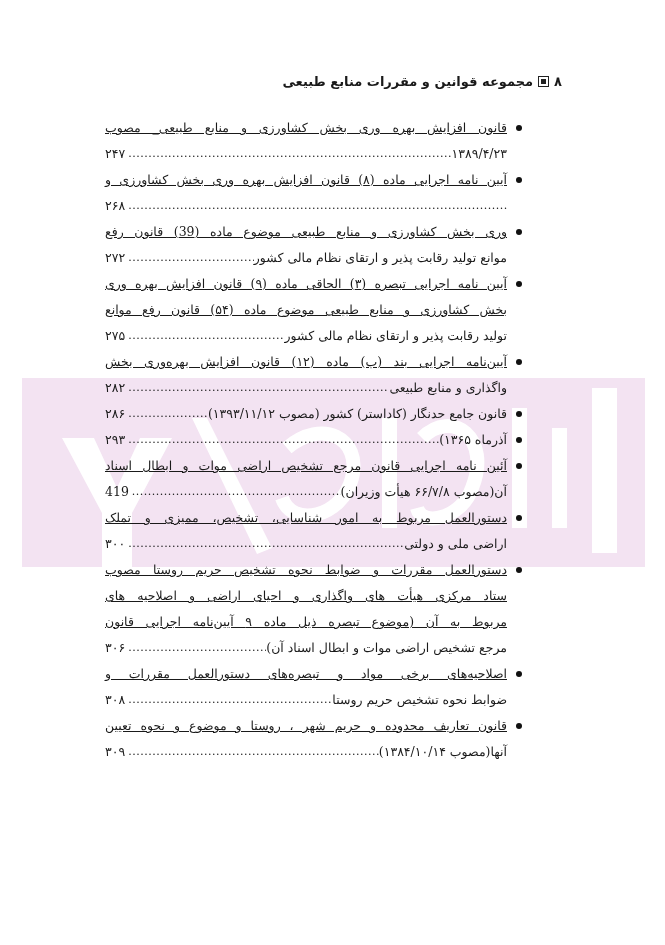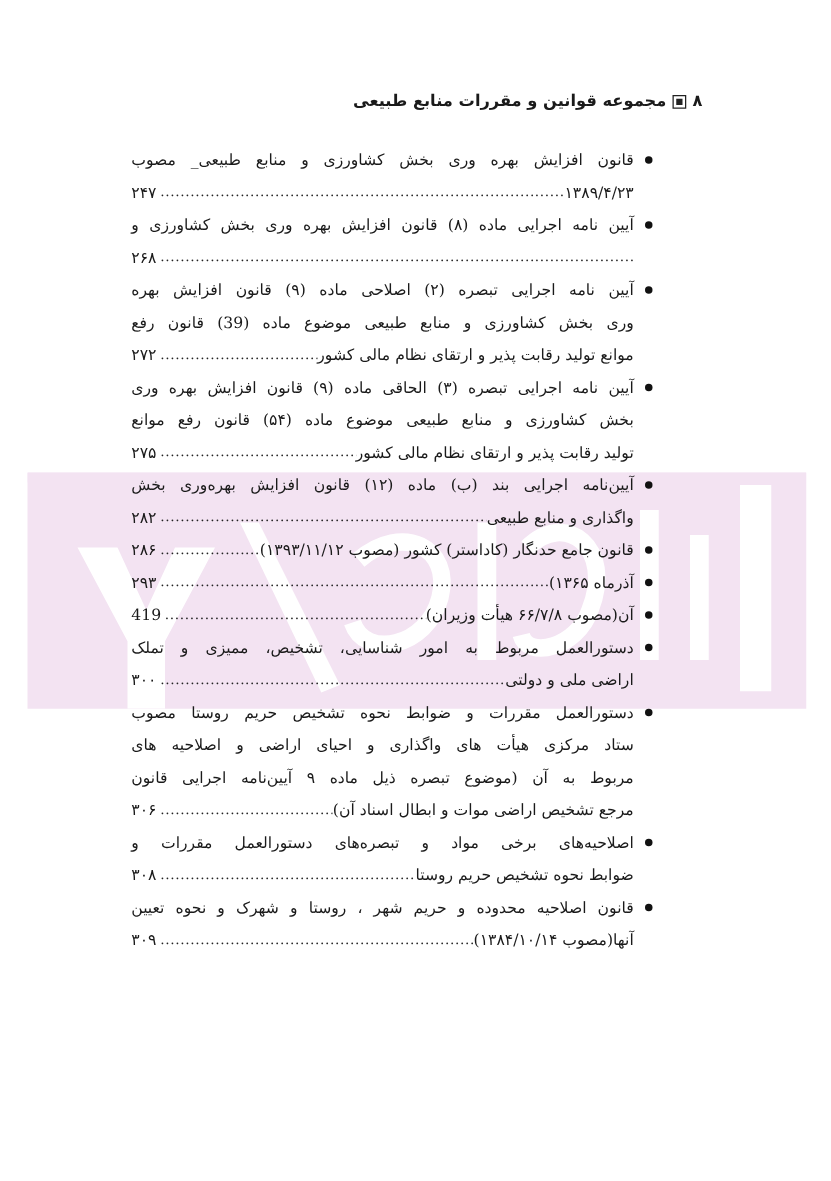--- a/index.html
+++ b/index.html
@@ -22,21 +22,21 @@
   }
   .header .box-icon::after {
     content:""; position:absolute; left:2px; top:2px; width:5px; height:5px; background:#222;
   }
   .toc { position:absolute; left:105px; top:115px; width:415px; z-index:2; }
   .entry { position:relative; direction:rtl; font-size:12.5px; line-height:26px; }
   .entry .bullet {
     position:absolute; right:-2px; top:10px; width:6px; height:6px; border-radius:50%; background:#111;
   }
   .entry .line {
-    display:flex; justify-content:flex-start; padding-right:13px; white-space:nowrap;
+    display:flex; justify-content:flex-start; padding-right:13px; white-space:nowrap;text-decoration:underline;
   }
   .entry .line .txt { text-align:justify; text-align-last:justify; flex:1; }
   .entry .last { display:flex; padding-right:13px; white-space:nowrap; }
   .entry .last .txt { flex:none; }
   .entry .last .dots {
     flex:1; overflow:hidden; direction:ltr; text-align:right; padding:0 3px; letter-spacing:0.5px;
     color:#222; font-size:11px;
   }
   .entry .last .page { flex:none; direction:rtl; }
 </style>
@@ -84,23 +84,20 @@
         <span class="txt">آیین نامه اجرایی ماده (۸) قانون افزایش بهره وری بخش کشاورزی و</span>
       </div>
       <div class="last">
         <span class="dots">........................................................................................................................................................................................................</span>
         <span class="page">۲۶۸</span>
       </div>
     </div>
     <div class="entry">
       <span class="bullet"></span>
       <div class="line">
-        <span class="txt">آیین نامه اجرایی تبصره (۲) اصلاحی ماده (۹) قانون افزایش بهره</span>
-      </div>
-      <div class="line">
         <span class="txt">وری بخش کشاورزی و منابع طبیعی موضوع ماده (39) قانون رفع</span>
       </div>
       <div class="last">
         <span class="txt">موانع تولید رقابت پذیر و ارتقای نظام مالی کشور</span>
         <span class="dots">........................................................................................................................................................................................................</span>
         <span class="page">۲۷۲</span>
       </div>
     </div>
     <div class="entry">
       <span class="bullet"></span>
@@ -138,20 +135,23 @@
     <div class="entry">
       <span class="bullet"></span>
       <div class="last">
         <span class="txt">آذرماه ۱۳۶۵)</span>
         <span class="dots">........................................................................................................................................................................................................</span>
         <span class="page">۲۹۳</span>
       </div>
     </div>
     <div class="entry">
       <span class="bullet"></span>
+      <div class="line">
+        <span class="txt">آئین نامه اجرایی قانون مرجع تشخیص اراضی موات و ابطال اسناد</span>
+      </div>
       <div class="last">
         <span class="txt">آن(مصوب ۶۶/۷/۸ هیأت وزیران)</span>
         <span class="dots">........................................................................................................................................................................................................</span>
         <span class="page">419</span>
       </div>
     </div>
     <div class="entry">
       <span class="bullet"></span>
       <div class="line">
         <span class="txt">دستورالعمل مربوط به امور شناسایی، تشخیص، ممیزی و تملک</span>
@@ -186,21 +186,21 @@
       </div>
       <div class="last">
         <span class="txt">ضوابط نحوه تشخیص حریم روستا</span>
         <span class="dots">........................................................................................................................................................................................................</span>
         <span class="page">۳۰۸</span>
       </div>
     </div>
     <div class="entry">
       <span class="bullet"></span>
       <div class="line">
-        <span class="txt">قانون اصلاحیه محدوده و حریم شهر ، روستا و شهرک و نحوه تعیین</span>
+        <span class="txt">قانون تعاریف محدوده و حریم شهر ، روستا و موضوع و نحوه تعیین</span>
       </div>
       <div class="last">
         <span class="txt">آنها(مصوب ۱۳۸۴/۱۰/۱۴)</span>
         <span class="dots">........................................................................................................................................................................................................</span>
         <span class="page">۳۰۹</span>
       </div>
     </div>
   </div>
 
 </body></html>

